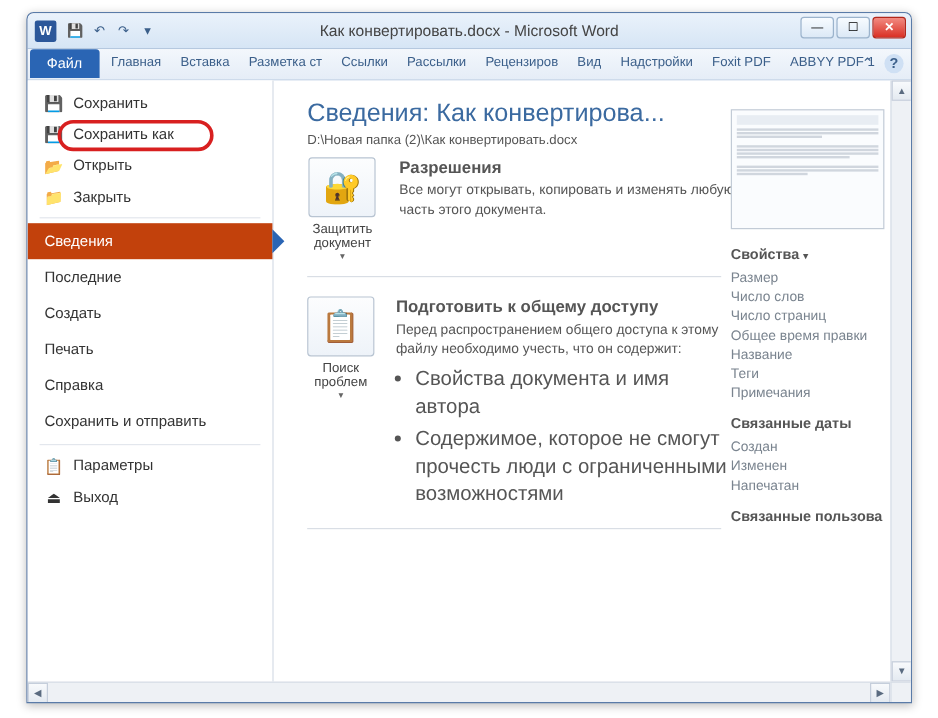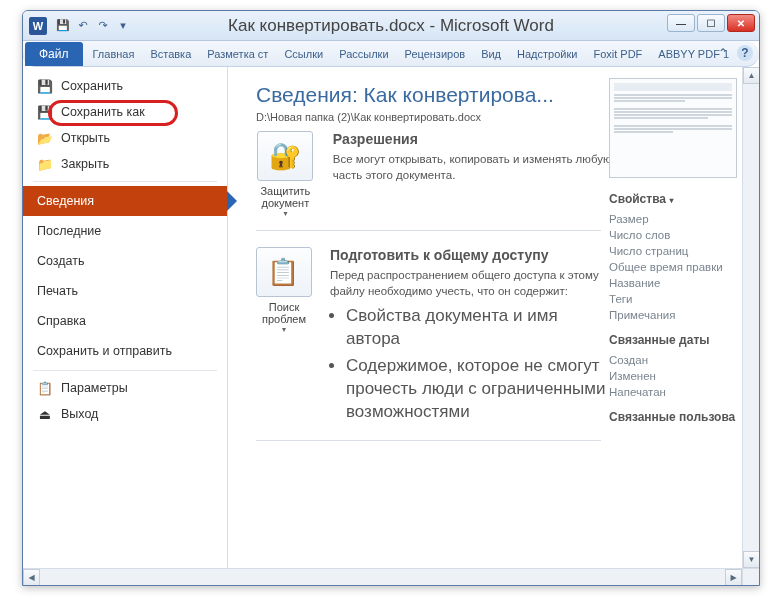--- a/index.html
+++ b/index.html
@@ -4,26 +4,26 @@
 <style>
 * { margin: 0; padding: 0; box-sizing: border-box; font-family: "Segoe UI", Tahoma, sans-serif; }
 body { background: #fff; width: 782px; height: 598px; overflow: hidden; position: relative; }
 
 .window { position: absolute; left: 22px; top: 10px; width: 738px; height: 576px; border: 1px solid #5a7ba8; border-radius: 6px 6px 0 0; background: #fff; box-shadow: 0 2px 8px rgba(0,0,0,.25); overflow: hidden; }
 
 .titlebar { height: 30px; background: linear-gradient(#eaf2fb, #d6e5f5); display: flex; align-items: center; border-bottom: 1px solid #b5c8df; position: relative; }
 .titlebar .word-icon { width: 18px; height: 18px; margin-left: 6px; background: #2b579a; border-radius: 2px; display: flex; align-items: center; justify-content: center; color: #fff; font-size: 11px; font-weight: bold; }
 .qat { display: flex; gap: 4px; margin-left: 8px; }
 .qat span { width: 16px; height: 16px; display: inline-flex; align-items: center; justify-content: center; font-size: 11px; color: #3b5f8a; }
-.title-text { position: absolute; left: 50%; transform: translateX(-50%); font-size: 17px; color: #444; }
+.title-text { position: absolute; left: 50%; transform: translateX(-50%); font-size: 13px; color: #444; }
 .winctrl { position: absolute; right: 4px; top: 3px; display: flex; gap: 2px; }
 .winctrl div { width: 28px; height: 18px; border: 1px solid #9bb3cc; border-radius: 3px; background: linear-gradient(#f7fbff,#dce9f6); display: flex; align-items: center; justify-content: center; font-size: 10px; }
 .winctrl .close { background: linear-gradient(#f28b82,#d93025); border-color: #b1271b; color: #fff; font-weight: bold; }
 
-.ribbon-tabs { height: 26px; background: linear-gradient(#f3f7fc,#e5edf7); border-bottom: 1px solid #c4d3e6; display: flex; align-items: center; font-size: 11px; color: #3b5f8a; padding-left: 2px; position: relative; border-radius: 13px; }
+.ribbon-tabs { height: 26px; background: linear-gradient(#f3f7fc,#e5edf7); border-bottom: 1px solid #c4d3e6; display: flex; align-items: flex-start; font-size: 11px; color: #3b5f8a; padding-left: 2px; position: relative; }
 .tab { padding: 5px 8px 5px; cursor: default; white-space: nowrap; }
 .tab.file { background: #2a65b4; color: #fff; border-radius: 3px 3px 0 0; padding: 5px 14px; margin-right: 2px; font-size: 12px; }
 .ribbon-end { position: absolute; right: 6px; top: 4px; display: flex; gap: 6px; align-items: center; }
 .ribbon-end span { width: 16px; height: 16px; display: inline-flex; align-items: center; justify-content: center; font-size: 12px; color: #3b5f8a; }
 .help { color: #2a65b4; background: #cfe0f4; border-radius: 50%; width: 15px; height: 15px; font-size: 11px; font-weight: bold; }
 
 .backstage { display: flex; height: calc(100% - 56px - 17px); background: #fff; }
 
 .sidebar { width: 205px; background: #fff; border-right: 1px solid #d6dde6; padding-top: 6px; font-size: 12.5px; color: #333; }
 .side-item { display: flex; align-items: center; gap: 8px; padding: 5px 14px; cursor: default; }
@@ -41,21 +41,21 @@
 .hr { border-top: 1px solid #d9dee5; margin: 12px 0 16px 0; max-width: 345px; }
 .section { display: flex; gap: 18px; max-width: 360px; margin-bottom: 8px; }
 .big-btn { width: 84px; text-align: center; font-size: 11px; color: #444; }
 .big-btn .big-ico { width: 56px; height: 50px; margin: 0 auto 4px; border: 1px solid #b8c4d2; border-radius: 3px; background: linear-gradient(#fcfdfe,#eef3f9); display: flex; align-items: center; justify-content: center; font-size: 26px; }
 .big-btn .caret { font-size: 8px; color: #666; }
 .sec-body h2 { font-size: 14px; font-weight: bold; color: #555; margin-bottom: 4px; }
 .sec-body p { font-size: 11.5px; color: #555; line-height: 1.4; }
 .sec-body ul { margin: 6px 0 0 16px; font-size: 17px; color: #555; }
 .sec-body li { margin-bottom: 4px; line-height: 1.35; }
 
-.props { position: absolute; right: 10px; top: 11px; width: 140px; font-size: 11.5px; color: #6b7785; }
+.props { position: absolute; right: 10px; top: 24px; width: 140px; font-size: 11.5px; color: #6b7785; }
 .thumb { width: 128px; height: 100px; border: 1px solid #c2cbd6; background: #fafcfe; margin-bottom: 14px; padding: 4px; font-size: 3px; color: #888; line-height: 1.1; overflow: hidden; }
 .thumb .tline { height: 2px; background: #d0d6de; margin: 1px 0; }
 .props h3 { font-size: 12px; color: #555; font-weight: bold; margin: 10px 0 5px; }
 .props .prow { padding: 2px 0; white-space: nowrap; overflow: hidden; color: #7a848f; }
 
 .scrollbar-v { position: absolute; right: 0; top: 56px; bottom: 17px; width: 17px; background: #eef1f5; border-left: 1px solid #d6dde6; }
 .scrollbar-h { position: absolute; left: 0; right: 17px; bottom: 0; height: 17px; background: #eef1f5; border-top: 1px solid #d6dde6; }
 .sb-btn { position: absolute; width: 17px; height: 17px; background: linear-gradient(#f8fafc,#e4eaf1); border: 1px solid #c5cedb; display: flex; align-items: center; justify-content: center; font-size: 8px; color: #5a6b80; }
 .sb-corner { position: absolute; right: 0; bottom: 0; width: 17px; height: 17px; background: #eef1f5; border-left: 1px solid #d6dde6; border-top: 1px solid #d6dde6; }
 </style>

